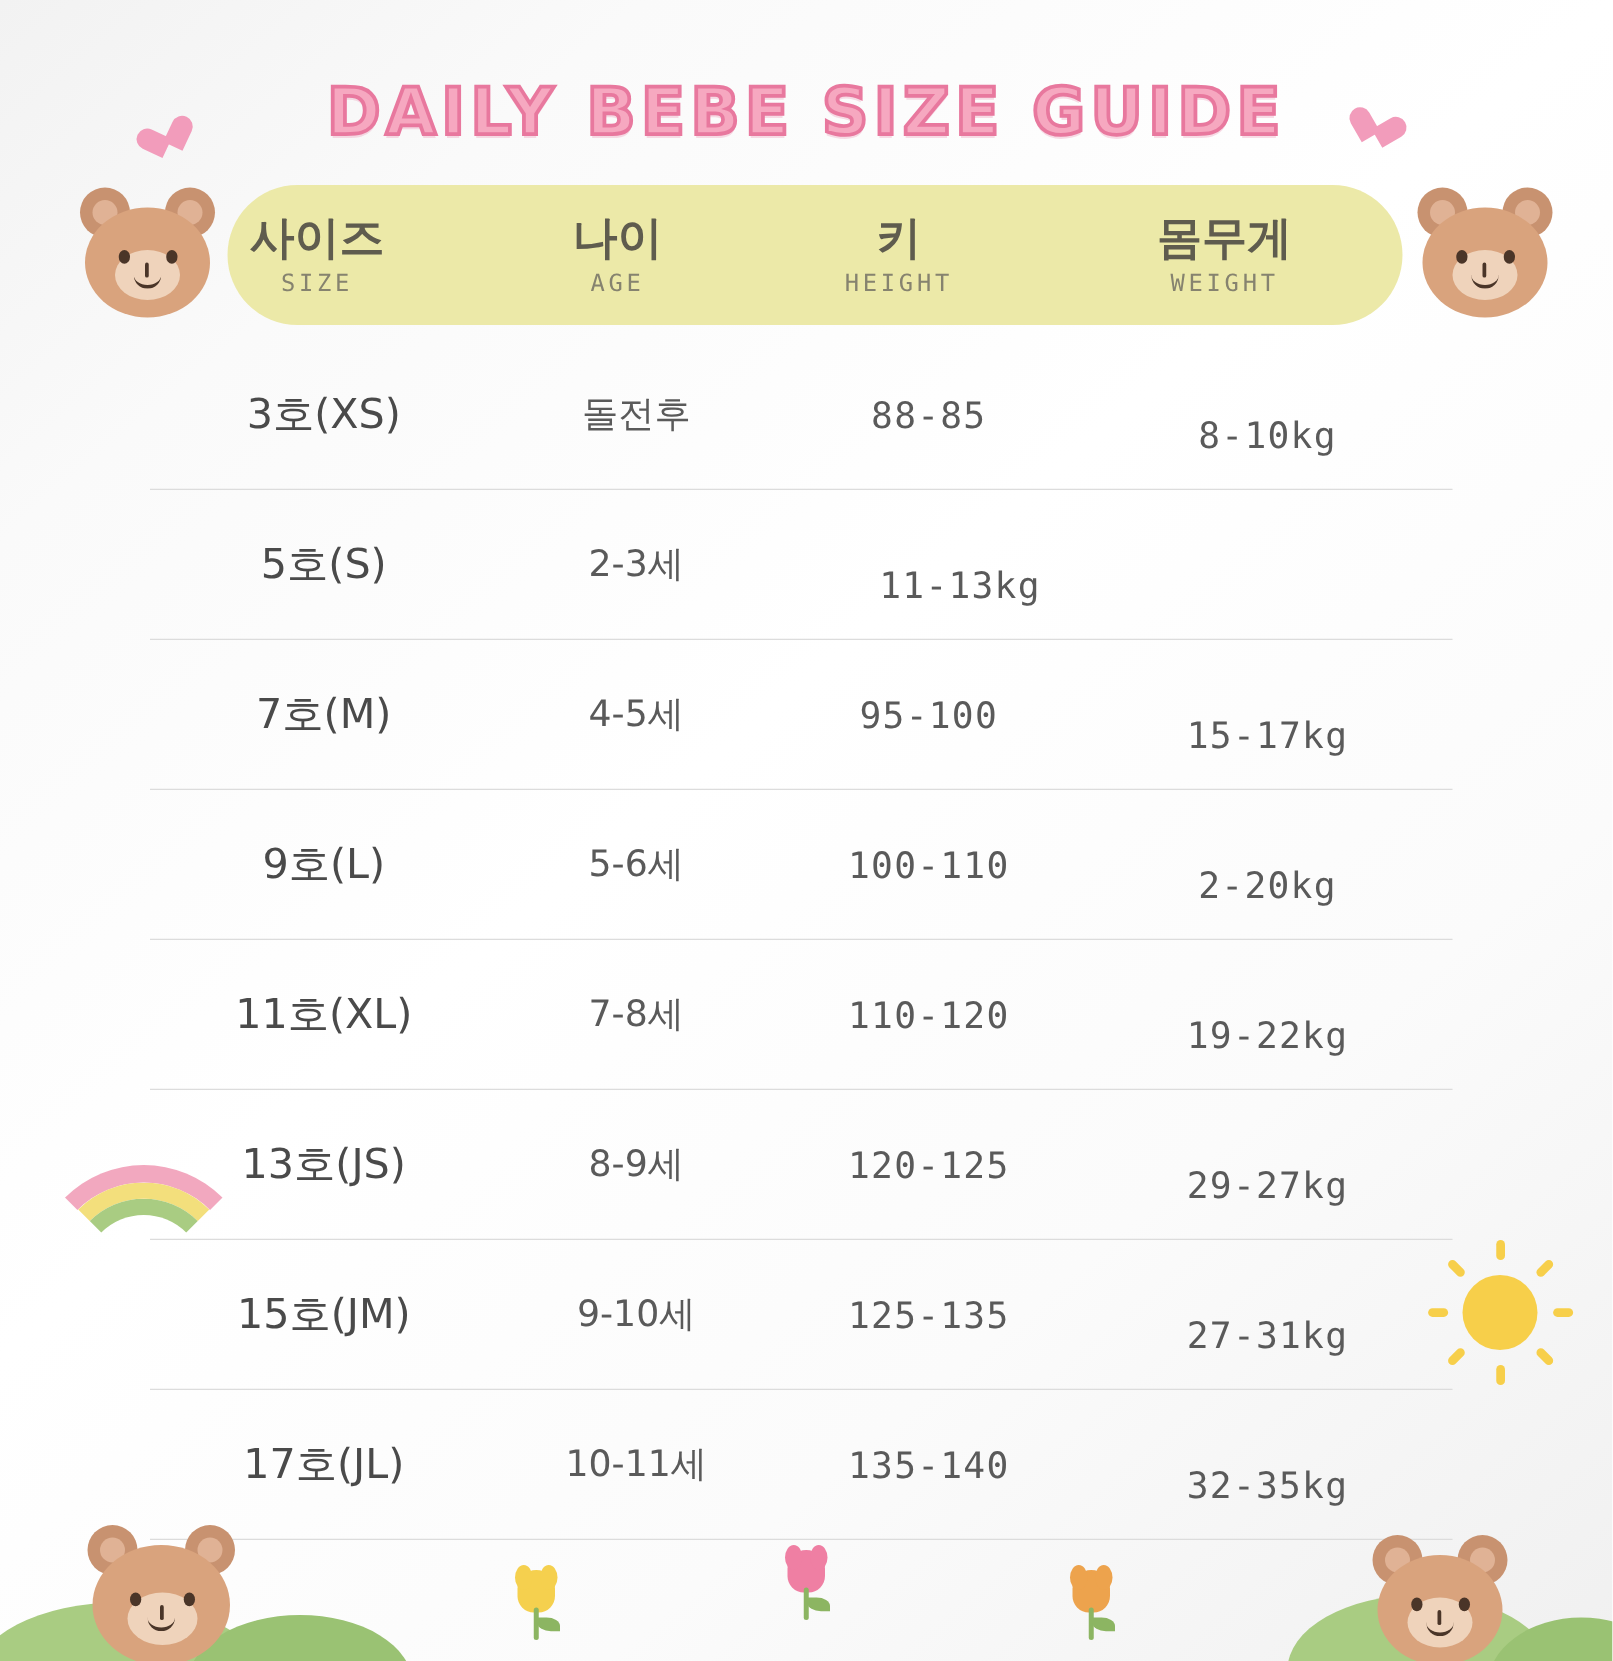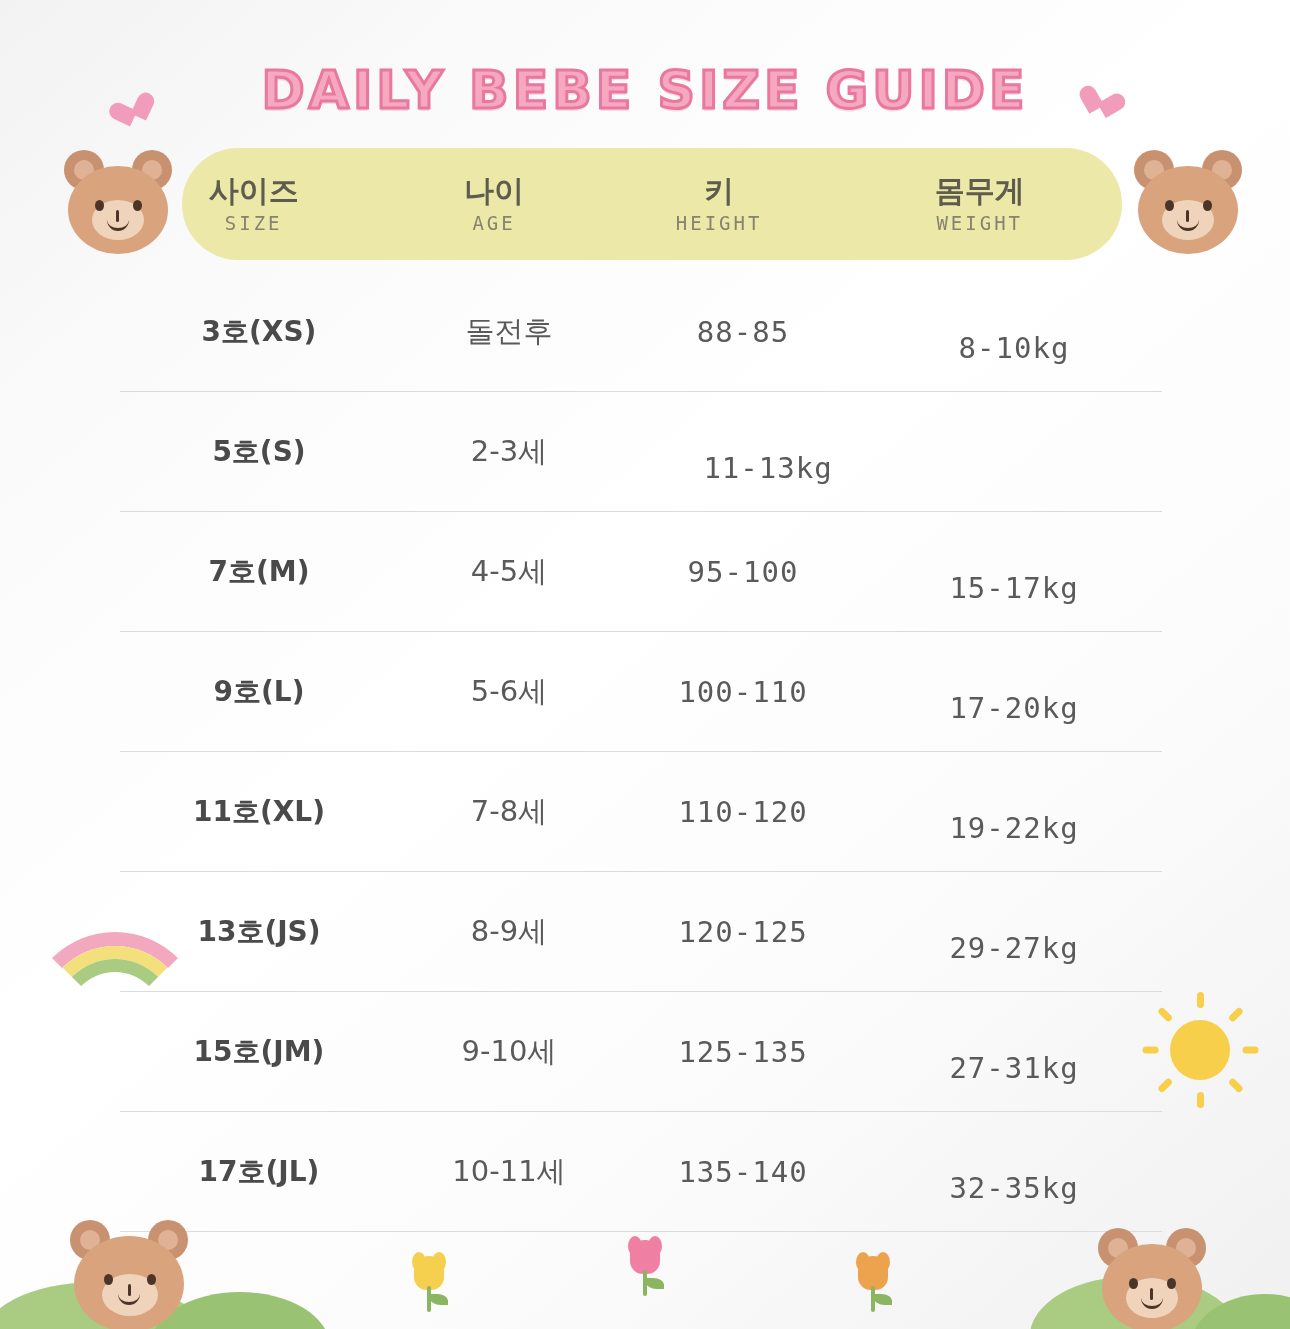--- a/index.html
+++ b/index.html
@@ -56,21 +56,21 @@
     display: flex;
     align-items: center;
   }
   .hcell {
     text-align: center;
     color: #6d6a5a;
   }
   .hcell .kr {
     font-family: "DejaVu Sans", sans-serif;
     font-weight: bold;
-    font-size: 30px;
+    font-size: 36px;
     color: #5f5c4e;
     line-height: 1.15;
   }
   .hcell .en {
     font-family: "DejaVu Sans Mono", monospace;
     font-size: 19px;
     letter-spacing: 3px;
     color: #86836f;
     margin-top: 4px;
   }
@@ -96,22 +96,22 @@
   .c-hgt   { width: 246px; }
   .c-wgt   { width: 296px; margin-top: 32px; }
 
   .h-size  { width: 278px; margin-left: -62px; }
   .h-age   { width: 222px; }
   .h-hgt   { width: 246px; }
   .h-wgt   { width: 296px; }
 
   .v-size {
     font-family: "DejaVu Sans", sans-serif;
-    font-weight: bold;
-    font-size: 28px;
+    font-weight: normal;
+    font-size: 33px;
     color: #4a4a4a;
     letter-spacing: 0px;
   }
   .v-age {
     font-family: "DejaVu Sans", sans-serif;
     font-size: 29px;
     color: #5a5a5a;
   }
   .v-num {
     font-family: "DejaVu Sans Mono", monospace;
@@ -306,21 +306,21 @@
       <div class="cell c-size v-size">7호(M)</div>
       <div class="cell c-age v-age">4-5세</div>
       <div class="cell c-hgt v-num">95-100</div>
       <div class="cell c-wgt v-num">15-17kg</div>
     </div>
 
     <div class="row">
       <div class="cell c-size v-size">9호(L)</div>
       <div class="cell c-age v-age">5-6세</div>
       <div class="cell c-hgt v-num">100-110</div>
-      <div class="cell c-wgt v-num">17-20kg</div>
+      <div class="cell c-wgt v-num">2-20kg</div>
     </div>
 
     <div class="row">
       <div class="cell c-size v-size">11호(XL)</div>
       <div class="cell c-age v-age">7-8세</div>
       <div class="cell c-hgt v-num">110-120</div>
       <div class="cell c-wgt v-num">19-22kg</div>
     </div>
 
     <div class="row">

